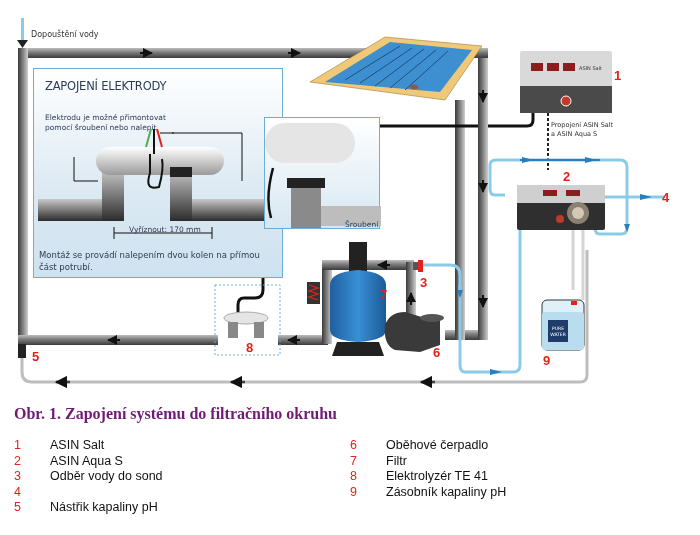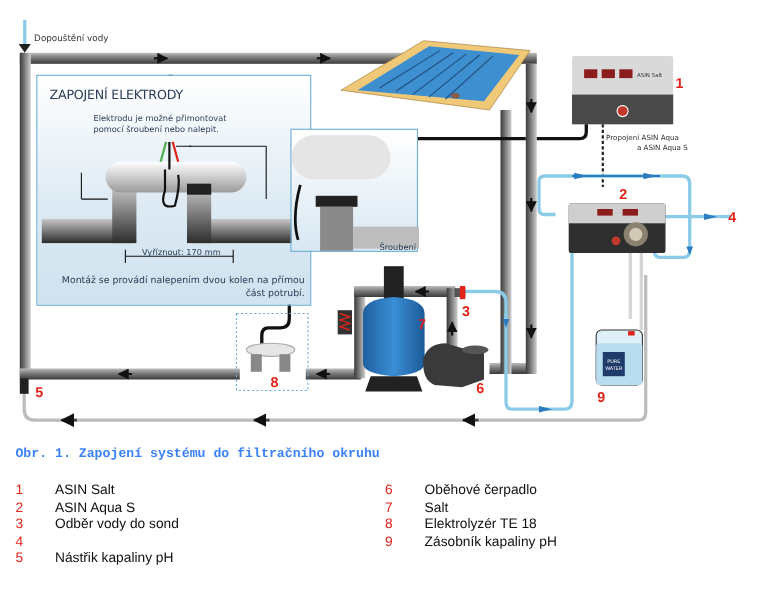--- a/index.html
+++ b/index.html
@@ -2,26 +2,26 @@
 <html><head>
 <meta charset="utf-8">
 <style>
   html,body{margin:0;padding:0;background:#fff;}
   body{width:700px;height:535px;position:relative;overflow:hidden;font-family:"DejaVu Sans",sans-serif;}
   #diagram{position:absolute;left:0;top:0;width:564px;height:395px;}
   .lbl{position:absolute;font-size:8px;color:#333;white-space:nowrap;}
   .num{position:absolute;font-family:"Liberation Sans",sans-serif;font-weight:bold;font-size:13px;color:#e2231a;}
   .panel{position:absolute;left:33px;top:68px;width:250px;height:210px;background:linear-gradient(#fff,#dbe9f3 60%,#cfe2ef);border:1px solid #6eaed4;box-sizing:border-box;}
   .panel-title{position:absolute;left:11px;top:10px;font-size:11.5px;color:#2b3c57;letter-spacing:-0.2px;}
-  .panel-desc{position:absolute;left:11px;top:34px;width:135px;font-size:7.5px;line-height:10px;color:#2b3c57;margin-left:40px;}
+  .panel-desc{position:absolute;left:11px;top:44px;width:135px;font-size:7.5px;line-height:10px;color:#2b3c57;}
   .panel-cut{position:absolute;left:95px;top:156px;font-size:7.5px;color:#2b3c57;}
-  .panel-note{position:absolute;left:5px;top:180px;width:238px;text-align:right;font-size:8.5px;line-height:12px;color:#2b3c57;}
+  .panel-note{position:absolute;left:5px;top:180px;width:238px;text-align:left;font-size:8.5px;line-height:12px;color:#2b3c57;}
   .inset{position:absolute;left:264px;top:117px;width:116px;height:112px;background:linear-gradient(#fff,#d7e7f2);border:1px solid #6eaed4;box-sizing:border-box;}
   .inset-lbl{position:absolute;left:80px;top:58px;font-size:7.5px;color:#2b3c57;margin-top:44px;}
-  .caption{position:absolute;left:14px;top:405px;font-family:Liberation Mono, monospace;font-weight:bold;font-size:12px;color:#3b82f6;}
+  .caption{position:absolute;left:14px;top:405px;font-family:Liberation Serif, serif;font-weight:bold;font-size:16px;color:#701a75;}
   .legend-col{position:absolute;top:438px;font-family:"Liberation Sans",sans-serif;font-size:12.5px;line-height:15.5px;}
   .legend-row{display:flex;}
   .legend-num{width:36px;color:#e2231a;}
   .legend-text{color:#111;}
 </style>
 </head>
 <body>
 
 <div id="diagram">
   <svg width="700" height="395" viewBox="0 0 700 395">
@@ -225,22 +225,22 @@
     <svg style="position:absolute;left:0;top:0;" width="116" height="112">
       <rect x="0" y="5" width="90" height="40" rx="20" fill="#e5e5e5"></rect>
       <rect x="22" y="60" width="38" height="10" fill="#222"></rect>
       <rect x="26" y="70" width="30" height="40" fill="#8a8a8a"></rect>
       <rect x="56" y="88" width="60" height="20" fill="#bdbdbd"></rect>
       <path d="M8,50 Q0,80 6,100" fill="none" stroke="#111" stroke-width="2.5"></path>
     </svg>
     <div class="inset-lbl">Šroubení</div>
   </div>
 
-  <span class="lbl" style="left:551px;top:121px;font-size:6.5px;">Propojení ASIN Aqua</span>
-  <span class="lbl" style="left:579px;top:130px;font-size:6.5px;">a ASIN Aqua S</span>
+  <span class="lbl" style="left:551px;top:121px;font-size:6.5px;">Propojení ASIN Salt</span>
+  <span class="lbl" style="left:551px;top:130px;font-size:6.5px;">a ASIN Aqua S</span>
 
   <span class="num" style="left:614px;top:68px;">1</span>
   <span class="num" style="left:563px;top:169px;">2</span>
   <span class="num" style="left:420px;top:275px;">3</span>
   <span class="num" style="left:662px;top:190px;">4</span>
   <span class="num" style="left:32px;top:349px;">5</span>
   <span class="num" style="left:433px;top:345px;">6</span>
   <span class="num" style="left:380px;top:287px;">7</span>
   <span class="num" style="left:246px;top:340px;">8</span>
   <span class="num" style="left:543px;top:353px;">9</span>
@@ -270,23 +270,23 @@
     </div>
 </div>
 
 <div class="legend-col" style="left:350px;">
   <div class="legend-row">
       <span class="legend-num">6</span>
       <span class="legend-text">Oběhové čerpadlo</span>
     </div>
   <div class="legend-row">
       <span class="legend-num">7</span>
-      <span class="legend-text">Salt</span>
+      <span class="legend-text">Filtr</span>
     </div>
   <div class="legend-row">
       <span class="legend-num">8</span>
-      <span class="legend-text">Elektrolyzér TE 18</span>
+      <span class="legend-text">Elektrolyzér TE 41</span>
     </div>
   <div class="legend-row">
       <span class="legend-num">9</span>
       <span class="legend-text">Zásobník kapaliny pH</span>
     </div>
 </div>
 
 </body></html>

